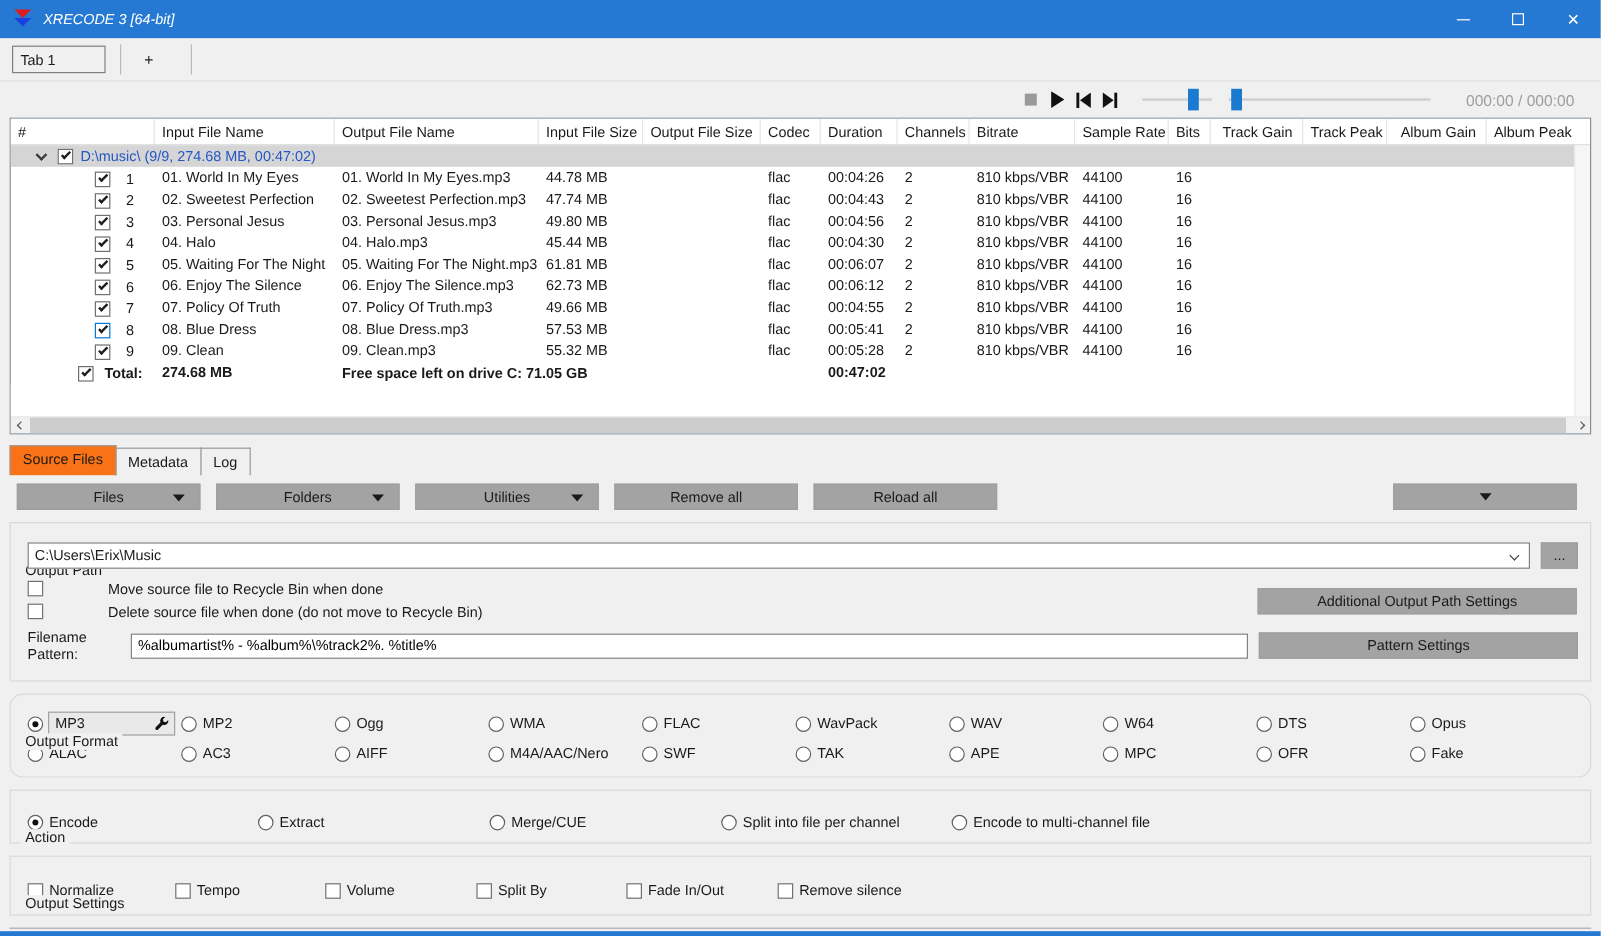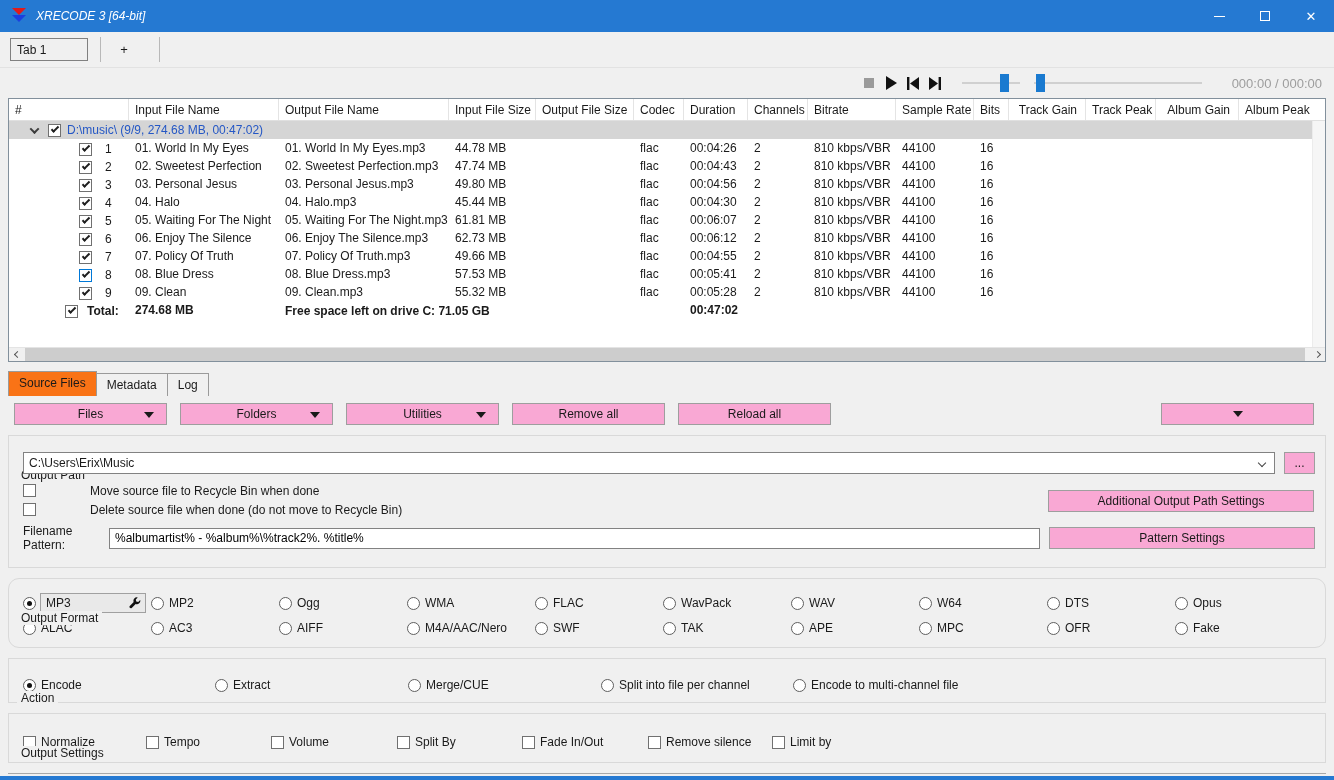--- a/index.html
+++ b/index.html
@@ -17,21 +17,21 @@
   .winbtn { width:46px; height:32px; display:flex; align-items:center; justify-content:center; color:#fff; }
   .winbtn .minus { width:11px; height:1px; background:#fff; display:block; }
   .winbtn .maxbox { width:10px; height:10px; border:1px solid #fff; display:block; }
   .winbtn .xglyph { font-size:13px; line-height:1; }
   
   .tabstrip { height:36px; display:flex; align-items:center; border-bottom:1px solid #e2e2e2; background:#f0f0f0; }
   .doc-tab { width:78px; height:23px; border:1px solid #808080; margin-left:10px; display:flex; align-items:center; padding-left:6px; background:#f0f0f0; }
   .vsep { width:1px; height:25px; background:#b8b8b8; margin:0 0 0 12px; }
   .addtab { width:46px; height:23px; display:flex; align-items:center; justify-content:center; font-size:13px; }
   
-  .playerrow { height:30px; display:flex; align-items:center; justify-content:flex-end; padding-right:12px;text-align:center; }
+  .playerrow { height:30px; display:flex; align-items:center; justify-content:flex-end; padding-right:22px;text-align:center; }
   .pbtn { width:22px; height:20px; display:flex; align-items:center; justify-content:center; }
   .slider { position:relative; height:18px; }
   .slider .track { position:absolute; left:0; right:0; top:8px; height:2px; background:#e6e6e6; border:1px solid #d0d0d0; }
   .slider .thumb { position:absolute; top:0; width:9px; height:18px; background:#1a7ad0; }
   .vol { width:58px; margin-left:16px; }
   .pos { width:168px; margin-left:14px; }
   .timetext { color:#9d9d9d; font-size:13px; margin-left:30px; }
   
   .tablewrap { margin:0 8px; border:1px solid #82909c; background:#ffffff; height:264px; position:relative; display:flex; flex-direction:column; }
   .thead { display:flex; height:22px; border-bottom:1px solid #e0e0e0; background:#fff; }
@@ -64,21 +64,21 @@
   .harrow { width:16px; height:14px; display:flex; align-items:center; justify-content:center; }
   .chevL { width:5px; height:5px; border-left:1px solid #555; border-bottom:1px solid #555; transform:rotate(45deg); }
   .chevR { width:5px; height:5px; border-right:1px solid #555; border-bottom:1px solid #555; transform:rotate(-45deg); }
   .hthumb { flex:1; align-self:stretch; background:#cdcdcd; margin-right:4px; }
   
   .viewtabs { display:flex; align-items:flex-end; height:30px; margin:4px 8px 0 8px; }
   .vtab { border:1px solid #9a9a9a; border-bottom:none; height:23px; padding:4px 10px 0 10px; background:#f0f0f0; }
   .vtab.active { height:25px; background:#f97316; position:relative; z-index:2; }
   .vtab + .vtab { margin-left:-1px; }
   
-  .btn { background:#f9a8d4; border:1px solid #9e9e9e; height:22px; display:flex; align-items:center; justify-content:center; white-space:nowrap; }
+  .btn { background:#a3a3a3; border:1px solid #9e9e9e; height:22px; display:flex; align-items:center; justify-content:center; white-space:nowrap; }
   .tri-down { width:0; height:0; border-left:5px solid transparent; border-right:5px solid transparent; border-top:6px solid #1a1a1a; }
   .splitbtn { position:relative; }
   .splitbtn .tri-down { position:absolute; right:12px; top:8px; }
   .toolbarrow { display:flex; margin:7px 8px 0 14px; gap:13px; align-items:center; }
   .toolbarrow .btn { width:153px; }
   .minidrop { width:26px; margin-left:auto; margin-right:12px; }
   .minidrop .tri-down { position:static; }
   
   .groupbox { border:1px solid #d9d9d9; margin:10px 8px 0 8px; position:relative; padding:16px 10px 8px 14px; }
   .groupbox > .glabel { position:absolute; top:-8px; left:8px; background:#f0f0f0; padding:0 4px;margin-top:40px; }
@@ -636,22 +636,18 @@
         <span class="lbl">Split By</span>
       </div>
     <div class="fmtcell">
         <span class="cb"></span>
         <span class="lbl">Fade In/Out</span>
       </div>
     <div class="fmtcell">
         <span class="cb"></span>
         <span class="lbl">Remove silence</span>
       </div>
-    <div class="fmtcell">
-        <span class="cb"></span>
-        <span class="lbl">Limit by</span>
-      </div>
   </div>
 </div>
 
 <div class="footsep"></div>
 
 <div class="bottomedge"></div>
 
 </body></html>

